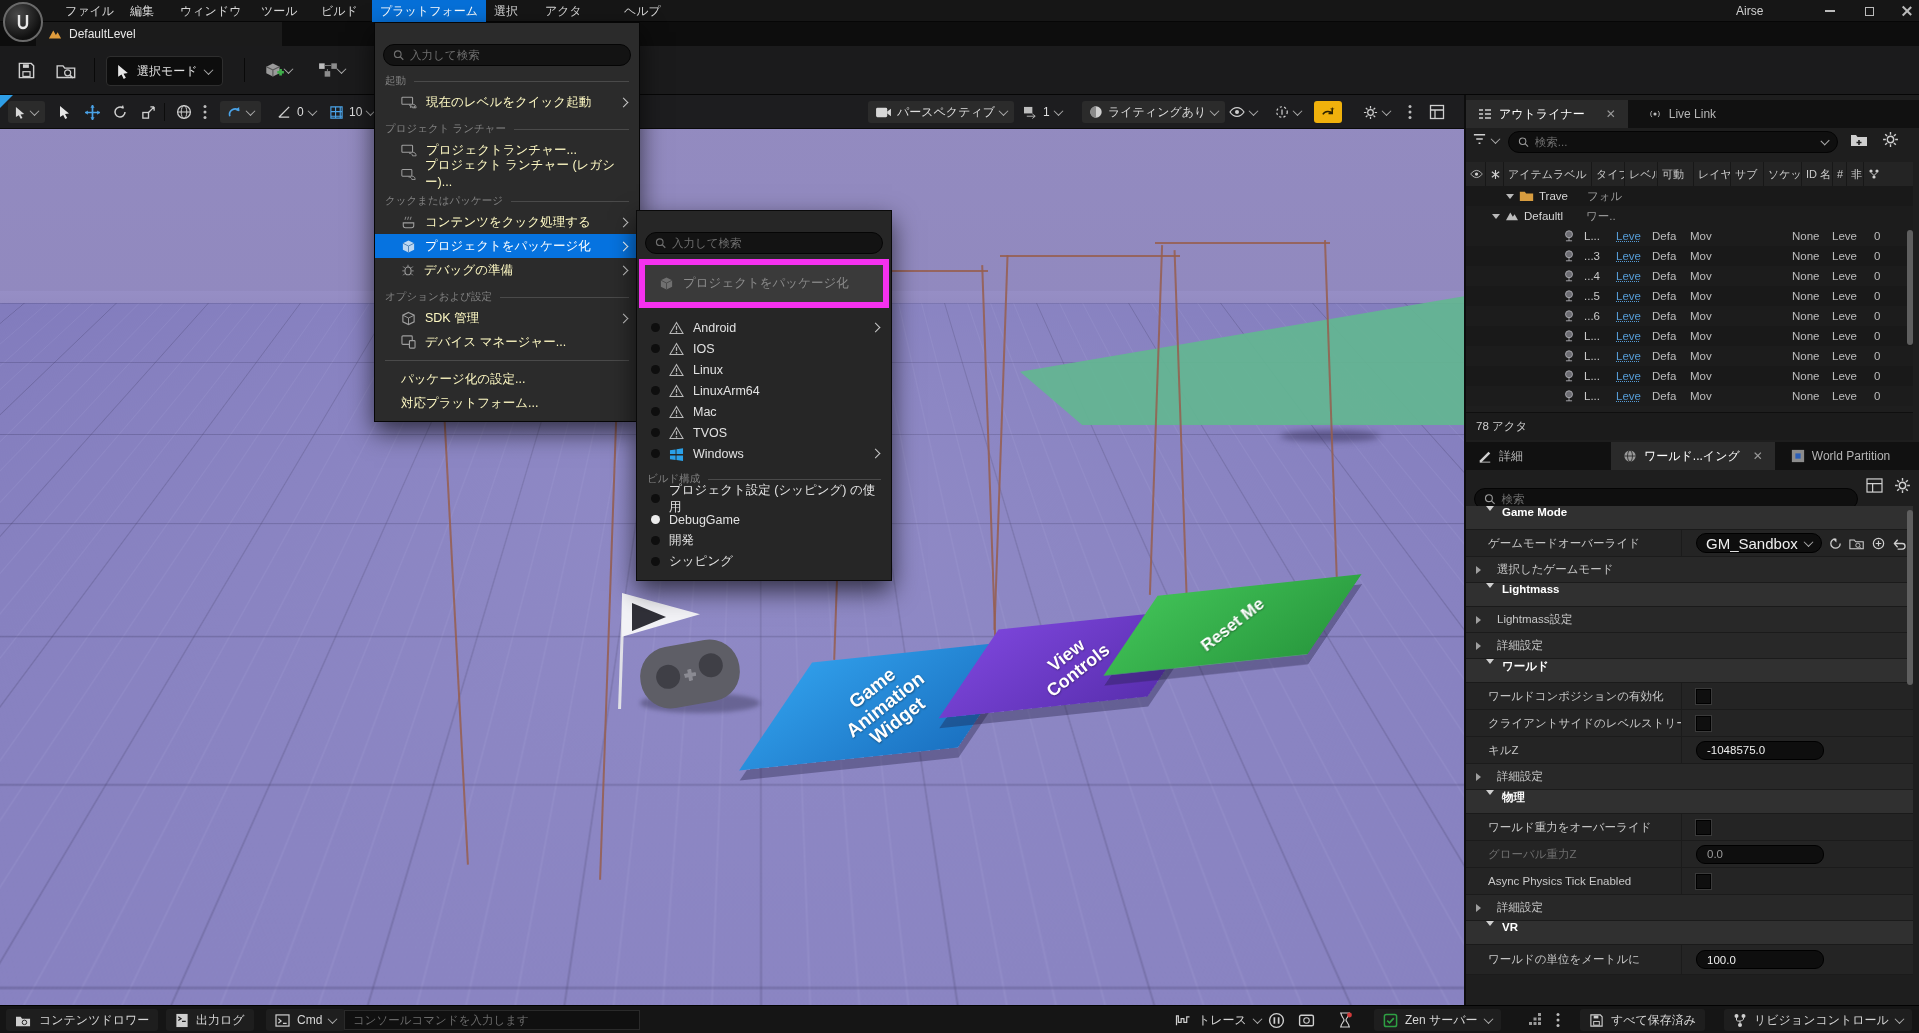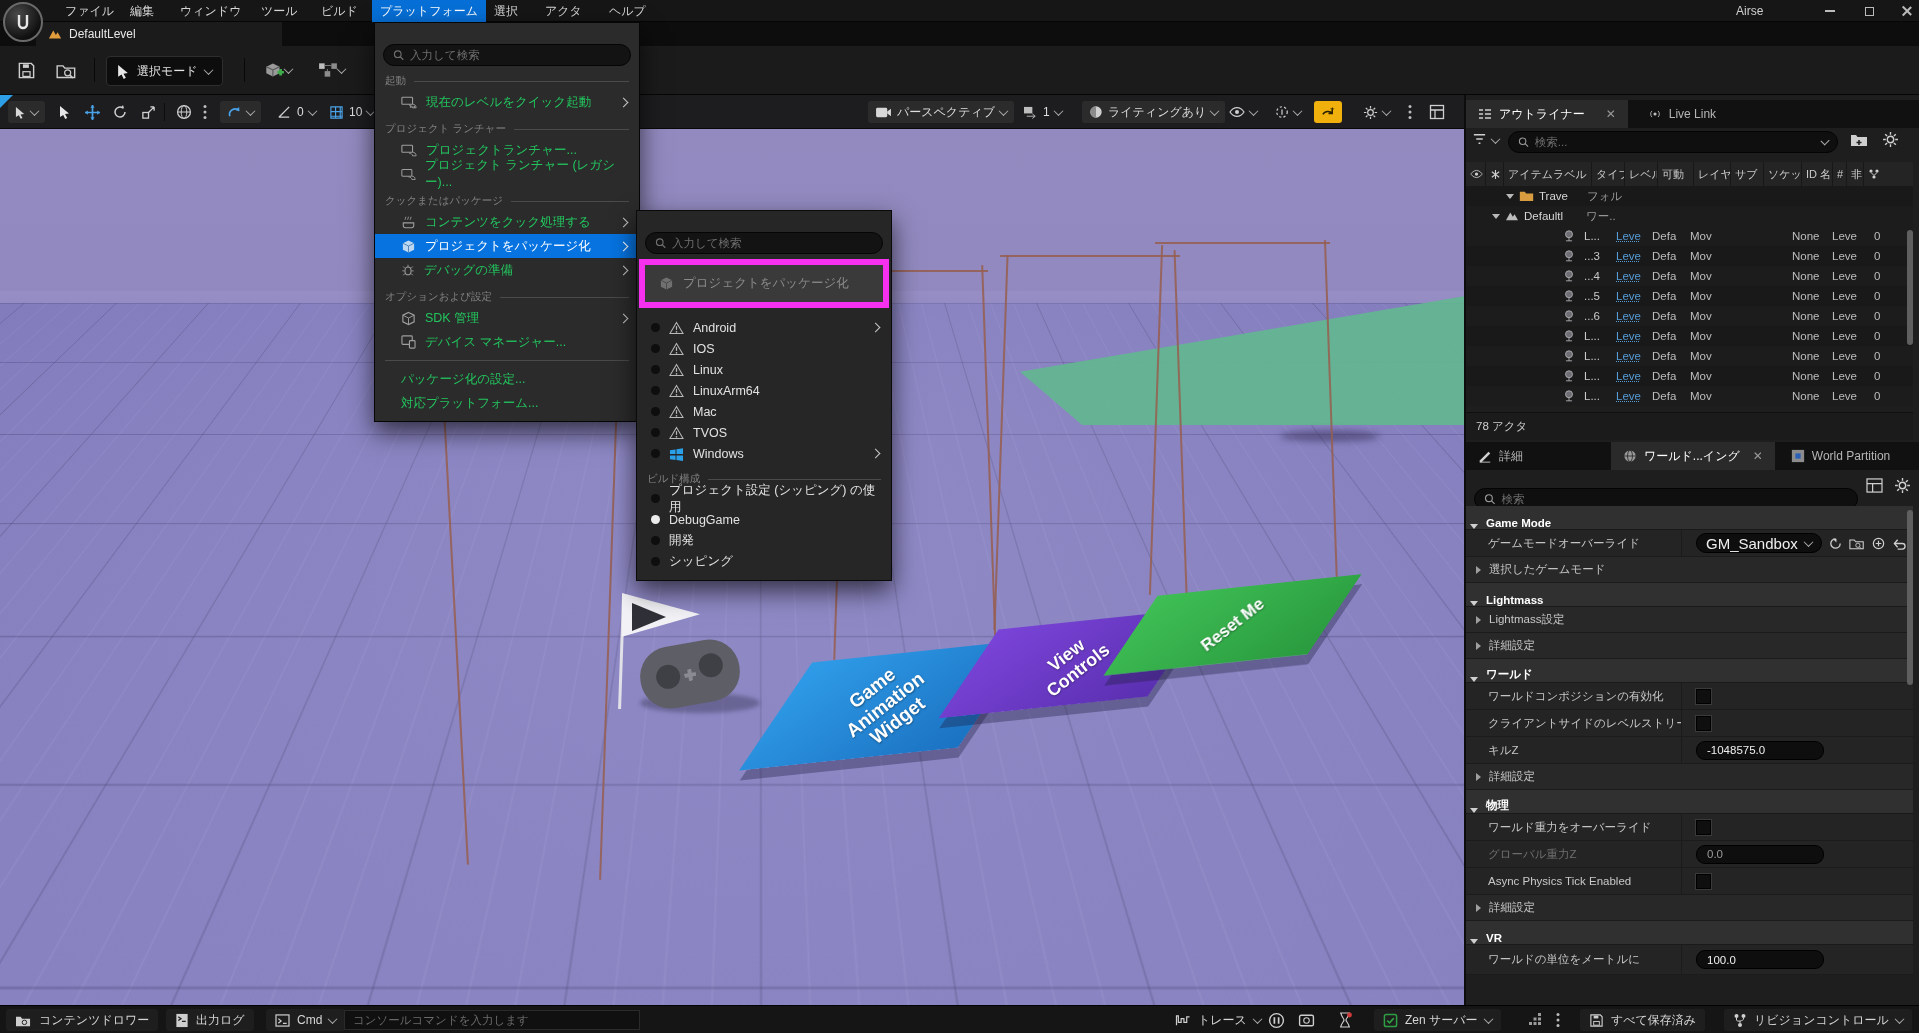--- a/index.html
+++ b/index.html
@@ -63,21 +63,21 @@
   .chev { width:7px; height:7px; border-right:1.5px solid #aaa; border-bottom:1.5px solid #aaa; transform:rotate(45deg) translate(-1px,-1px); display:inline-block; }
   .corner-tri { position:absolute; left:0; top:0; width:13px; height:13px; background:#2e9ee7; clip-path:polygon(0 0,100% 0,0 100%); }
 
   
   .menu { position:absolute; left:374px; top:22px; width:266px; background:#2b2b2b; border:1px solid #060606; box-shadow:0 10px 24px rgba(0,0,0,.65); z-index:50; padding-bottom:6px; }
   .m-search { margin:21px 8px 2px 8px; height:22px; background:#131313; border:1px solid #050505; border-radius:11px; display:flex; align-items:center; gap:6px; padding:0 9px; }
   .m-search input { background:transparent; border:none; outline:none; color:#ddd; font-size:11.5px; width:100%; }
   .m-search input::placeholder { color:#6f6f6f; }
   .msec { height:18px; margin-top:6px; display:flex; align-items:center; gap:8px; padding:0 10px; color:#828282; font-size:10.5px; }
   .msec .mline { flex:1; height:1px; background:#4a4a4a; }
-  .mi { height:24px; display:flex; align-items:center; gap:9px; padding:0 10px 0 26px; color:#22c55e; font-size:12.5px; position:relative; }
+  .mi { height:24px; display:flex; align-items:center; gap:9px; padding:0 10px 0 26px; color:#fef9c3; font-size:12.5px; position:relative; }
   .mi.hl { background:#0673e0; color:#fff; }
   .mi .mi-ar { position:absolute; right:12px; width:7px; height:7px; border-right:1.5px solid #c9c9c9; border-bottom:1.5px solid #c9c9c9; transform:rotate(-45deg); }
   .mi.hl .mi-ar { border-color:#fff; }
   .mdiv { height:1px; background:#4a4a4a; margin:6px 10px; }
   .mi.noicon { padding-left:26px; }
 
   
   .submenu { position:absolute; left:636px; top:210px; width:256px; background:#262626; border:1px solid #0a0a0a; box-shadow:0 10px 24px rgba(0,0,0,.65); z-index:51; padding-bottom:8px; }
   .magenta { margin:5px 2px 2px 2px; border:6px solid #f531ef; }
   .mag-inner { height:37px; background:#3a3a3a; display:flex; align-items:center; gap:9px; padding:0 14px; color:#8a8a8a; font-size:12.5px; }
@@ -102,32 +102,32 @@
   .oc-link { width:36px; color:#569cd6; text-decoration:underline dotted; overflow:hidden; white-space:nowrap; }
   .oc-c { overflow:hidden; white-space:nowrap; color:#bdbdbd; }
   .w38{width:38px}.w40{width:40px}.w42{width:42px}.w24{width:24px}
   .oc-sp { width:62px; }
   .oc-ic { width:18px; margin:0 4px 0 96px; }
   .treerow { height:20px; display:flex; align-items:center; font-size:11.5px; color:#d6d6d6; background:#1c1c1c; }
   .caret { width:0; height:0; border-left:4px solid transparent; border-right:4px solid transparent; border-top:5px solid #b9b9b9; margin-right:5px; }
   .ofooter { position:absolute; left:0; top:317px; width:447px; height:28px; background:#1b1b1b; border-top:1px solid #0f0f0f; display:flex; align-items:center; padding-left:10px; color:#cfcfcf; font-size:11.5px; }
 
   
-  .dsec-h { position:relative; height:24px; background:#303030; border-bottom:1px solid #1a1a1a; display:flex; align-items:flex-end; gap:8px; padding-left:4px; color:#fff; font-weight:bold; font-size:11.5px; }
+  .dsec-h { position:relative; height:24px; background:#303030; border-bottom:1px solid #1a1a1a; display:flex; align-items:flex-start; gap:8px; padding-left:20px; color:#fff; font-weight:bold; font-size:11.5px; }
   .dcaret { width:0; height:0; border-left:4px solid transparent; border-right:4px solid transparent; border-top:5px solid #cfcfcf; }
   .dcaret.r { border-top:4px solid transparent; border-bottom:4px solid transparent; border-left:5px solid #9f9f9f; border-right:none; }
   .drow { position:relative; height:27px; background:#242424; border-bottom:1px solid #1b1b1b; display:flex; align-items:center; }
   .drow .lbl { width:216px; padding-left:22px; color:#c8c8c8; font-size:11.5px; overflow:hidden; white-space:nowrap; border-right:1px solid #1b1b1b; align-self:stretch; display:flex; align-items:center; }
   .drow .lbl.dim { color:#6f6f6f; }
   .drow .val { display:flex; align-items:center; gap:6px; padding-left:14px; }
   .cb { width:15px; height:15px; background:#0f0f0f; border:1px solid #000; box-shadow:0 0 0 1px #3a3a3a; }
   .nfield { height:19px; background:#0e0e0e; border:1px solid #000; border-radius:9px; color:#efefef; font-size:11.5px; padding:0 10px; width:128px; outline:none; }
   .nfield.dim { color:#9a9a9a; }
   .ddfield { height:20px; width:126px; background:#0e0e0e; border:1px solid #000; border-radius:10px; display:flex; align-items:center; justify-content:space-between; padding:0 9px; color:#efefef; font-size:15px; }
-  .drow-c { height:26px; background:#282828; border-bottom:1px solid #1b1b1b; display:flex; align-items:center; gap:8px; padding-left:10px; color:#c8c8c8; font-size:11.5px; }
+  .drow-c { height:26px; background:#282828; border-bottom:1px solid #1b1b1b; display:flex; align-items:center; gap:16px; padding-left:10px; color:#c8c8c8; font-size:11.5px; }
   .scrollbar { position:absolute; width:6px; border-radius:3px; background:#5f5f5f; }
 
   
   .statusbar { position:absolute; left:0; top:1005px; width:1919px; height:28px; background:#151515; border-top:1px solid #020202; z-index:10; }
   .sbtn { position:absolute; top:3px; height:22px; background:#1e1e1e; border-radius:3px; display:flex; align-items:center; gap:7px; padding:0 9px; color:#d6d6d6; font-size:12px; }
   .consolein { position:absolute; top:4px; height:20px; background:#101010; border:1px solid #2a2a2a; color:#ddd; font-size:11.5px; padding:0 8px; outline:none; }
   .consolein::placeholder { color:#6b6b6b; }
 
   .gizlabel { position:absolute; font-size:9px; font-weight:bold; }
 </style>
@@ -138,21 +138,21 @@
 
   <div class="titlebar">
     <div class="tmenu" style="left:57px">ファイル</div>
     <div class="tmenu" style="left:122px">編集</div>
     <div class="tmenu" style="left:172px">ウィンドウ</div>
     <div class="tmenu" style="left:253px">ツール</div>
     <div class="tmenu" style="left:313px">ビルド</div>
     <div class="tmenu active" style="left:372px">プラットフォーム</div>
     <div class="tmenu" style="left:486px">選択</div>
     <div class="tmenu" style="left:537px">アクタ</div>
-    <div class="tmenu" style="left:601px">ヘルプ</div>
+    <div class="tmenu" style="left:616px">ヘルプ</div>
     <div class="tb-user" style="left:1736px">Airse</div>
     <div class="winbtn" style="left:1816px">
         <div class="wb-min"></div>
       </div>
     <div class="winbtn" style="left:1855px">
         <div class="wb-max"></div>
       </div>
     <div class="winbtn" style="left:1893px">
         <div class="wb-close"></div>
       </div>

